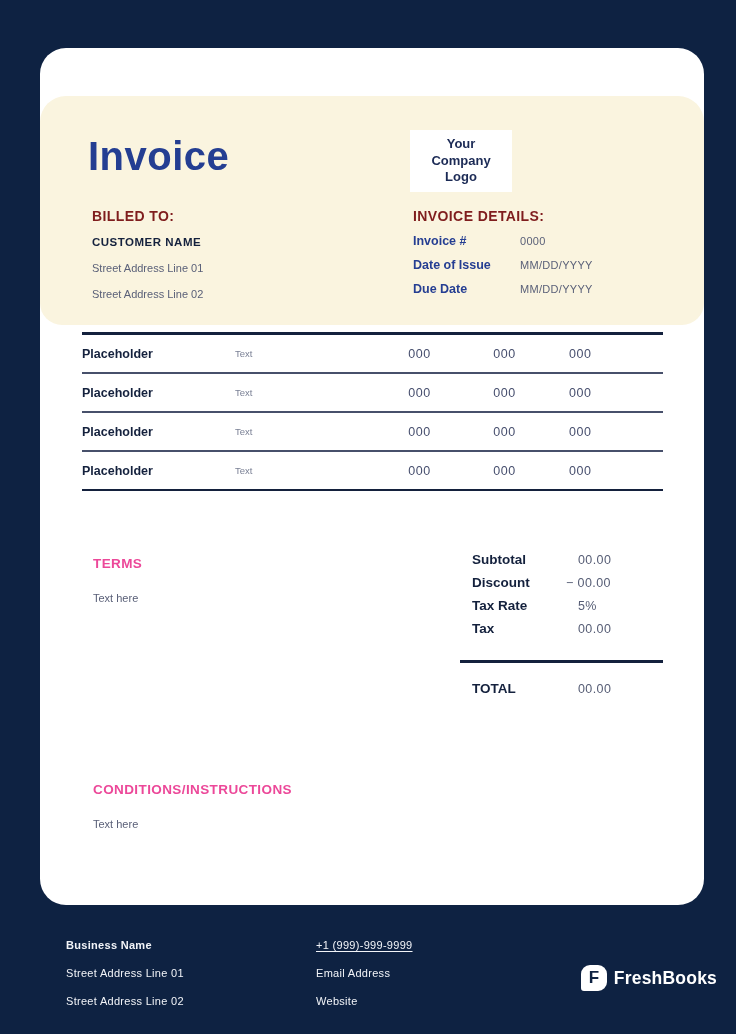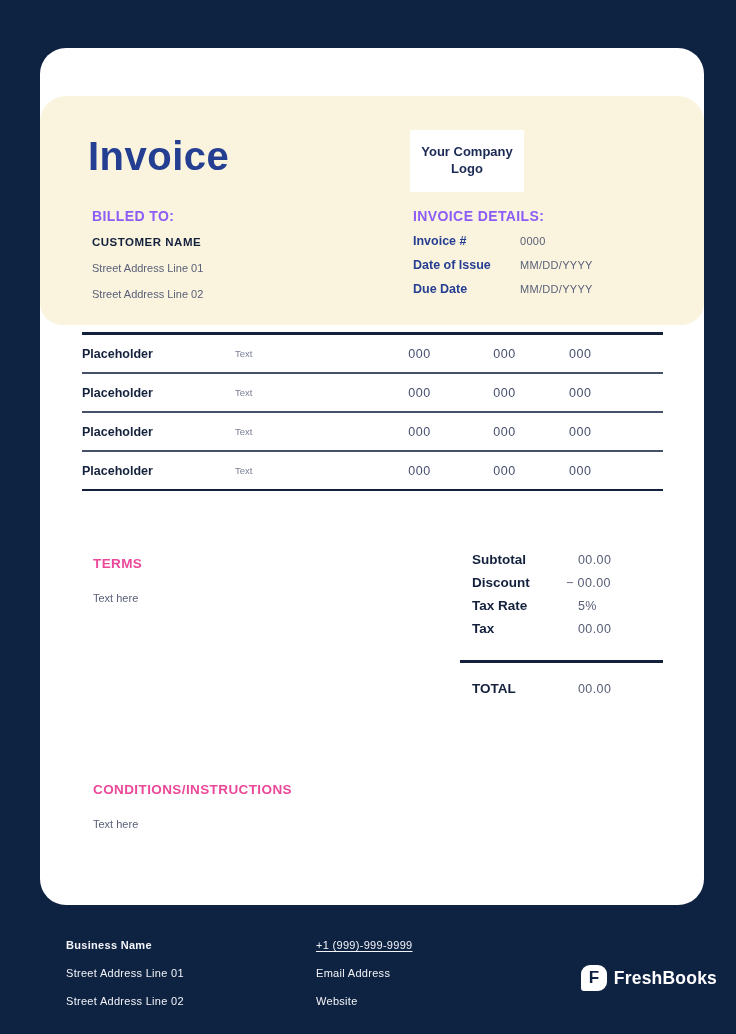--- a/index.html
+++ b/index.html
@@ -15,27 +15,27 @@
   }
   .card-header{
     position:absolute;left:0;top:0;right:0;height:229px;
     background:#FAF4DF;border-radius:26px 26px 22px 22px;margin-top:48px;
   }
   .invoice-title{
     position:absolute;left:48px;top:38px;
     font-size:40px;font-weight:bold;color:#243E92;letter-spacing:.5px;
   }
   .logo-box{
-    position:absolute;left:370px;top:34px;width:114px;height:62px;
+    position:absolute;left:370px;top:34px;width:102px;height:62px;
     background:#FFFFFF;display:flex;align-items:center;justify-content:center;
     text-align:center;color:#1B2A55;font-weight:bold;font-size:13px;line-height:1.3;
     padding:0 8px;box-sizing:border-box;
   }
   .billed-to{position:absolute;left:52px;top:112px;}
-  .sec-label{font-size:14px;font-weight:bold;color:#8b5cf6;letter-spacing:.4px;}
+  .sec-label{font-size:14px;font-weight:bold;color:#7f1d1d;letter-spacing:.4px;}
   .customer-name{margin-top:12px;font-size:11.5px;font-weight:bold;color:#14213D;letter-spacing:.5px;}
   .addr{margin-top:14px;font-size:11px;color:#5A6078;}
   .inv-details{position:absolute;left:373px;top:112px;}
   .detail-row{display:flex;margin-top:10px;align-items:baseline;}
   .detail-label{width:107px;font-size:12.5px;font-weight:bold;color:#253E92;}
   .detail-value{font-size:11px;color:#5A6078;letter-spacing:.3px;}
 
   .items{position:absolute;left:42px;top:284px;width:581px;}
   .t-grid{display:grid;grid-template-columns:145px 155px 75px 95px 1fr;align-items:center;}
   .t-head{font-size:13px;font-weight:bold;color:#14213D;letter-spacing:.3px;margin-bottom:22px;}

